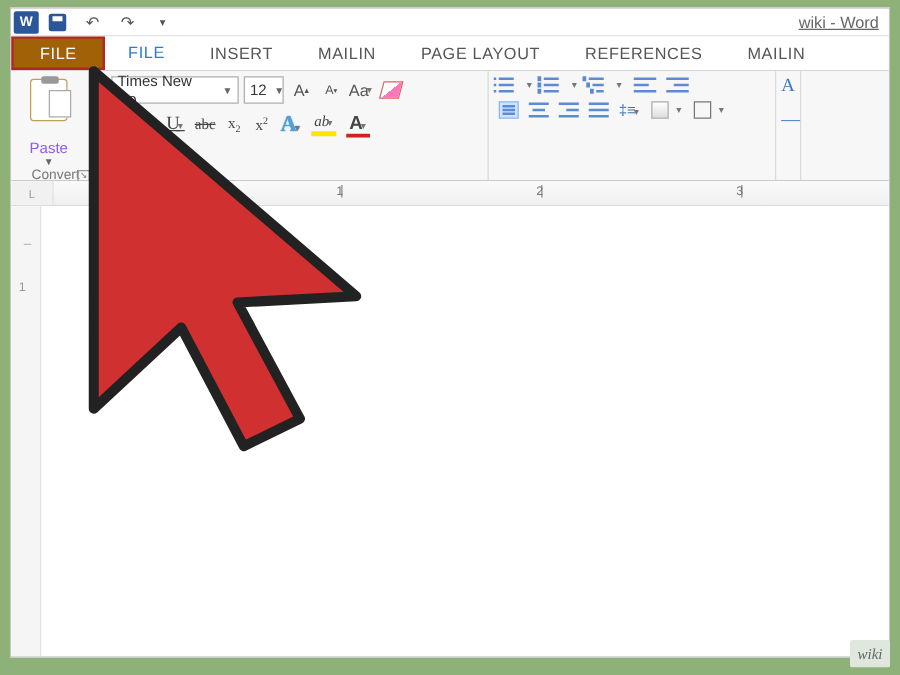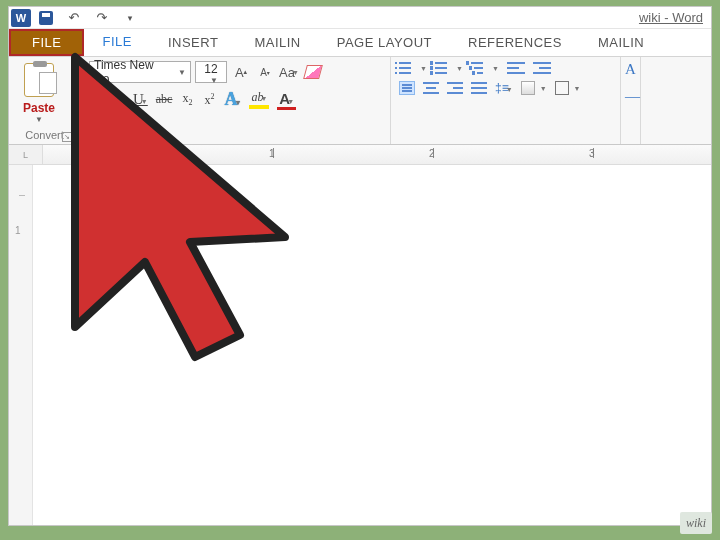--- a/index.html
+++ b/index.html
@@ -27,29 +27,29 @@
   .group { border-right: 1px solid #d9d9d9; padding: 4px 8px 0 8px; display: flex; flex-direction: column; justify-content: space-between; }
   .group-label { font-size: 11px; color: #777; text-align: center; padding-bottom: 2px; height: 16px; display:flex; align-items:center; justify-content:center; position:relative;}
   .group-label .dl { position:absolute; right:0; bottom:2px; width:10px; height:10px; border:1px solid #999; font-size:7px; line-height:8px; color:#777; }
   .group-body { display:flex; align-items:flex-start; gap:6px; flex:1; }
 
   
   .paste-btn { display:flex; flex-direction:column; align-items:center; width:44px; }
   .clipboard-icon { width:30px; height:34px; background:#fff; border:1px solid #c0a050; border-radius:3px; position:relative; margin-top:2px;}
   .clipboard-icon::before { content:""; position:absolute; top:-3px; left:8px; width:14px; height:6px; background:#999; border-radius:2px;}
   .clipboard-icon .page { position:absolute; bottom:2px; right:-4px; width:18px; height:22px; background:#fff; border:1px solid #aaa;}
-  .paste-label { font-size:12px; color:#b91c1c; margin-top:4px;font-weight:bold;}
+  .paste-label { font-size:12px; color:#8b5cf6; margin-top:14px;}
   .paste-drop { font-size:8px; color:#666;}
 
   
   .font-row { display:flex; align-items:center; gap:4px; margin-bottom:6px;}
   .combo { height:22px; background:#fff; border:1px solid #adadad; display:flex; align-items:center; padding:0 4px; font-size:12px; color:#333;}
   .combo .caret { margin-left:6px; font-size:8px; color:#666;}
   .font-name { width:102px; }
-  .font-size { width:32px;flex-direction:column; }
+  .font-size { width:32px; }
   .sq { width:20px; height:20px; display:flex; align-items:center; justify-content:center; color:#555; font-size:12px;}
   .row2 { display:flex; align-items:center; gap:8px;}
   .fmt { font-family:"Times New Roman",serif; font-size:15px; color:#444; min-width:14px; text-align:center;}
   .fmt.b { font-weight:bold;}
   .fmt.i { font-style:italic;}
   .fmt.u { text-decoration:underline;}
   .fmt.strike { text-decoration:line-through; font-size:12px;}
   .sub { font-size:12px;} .sub sub, .sub sup{font-size:8px;}
   .text-effects { font-family:serif; font-size:18px; color:#4aa3df; text-shadow:0 0 1px #1a5a8a; font-weight:bold;}
   .hilite { font-size:12px; position:relative; font-style:italic; font-family:serif; border-bottom:4px solid #ffe600; padding:0 2px;}

